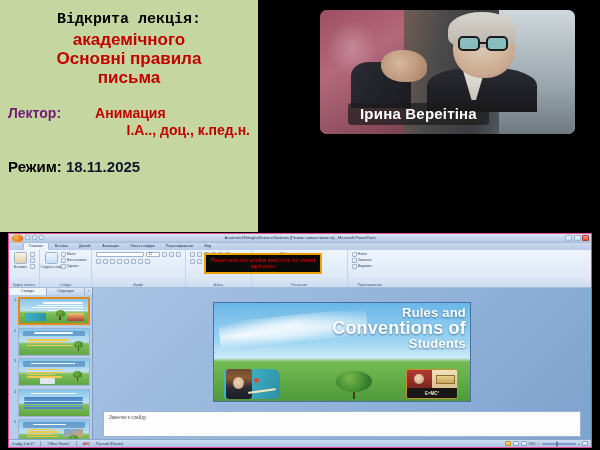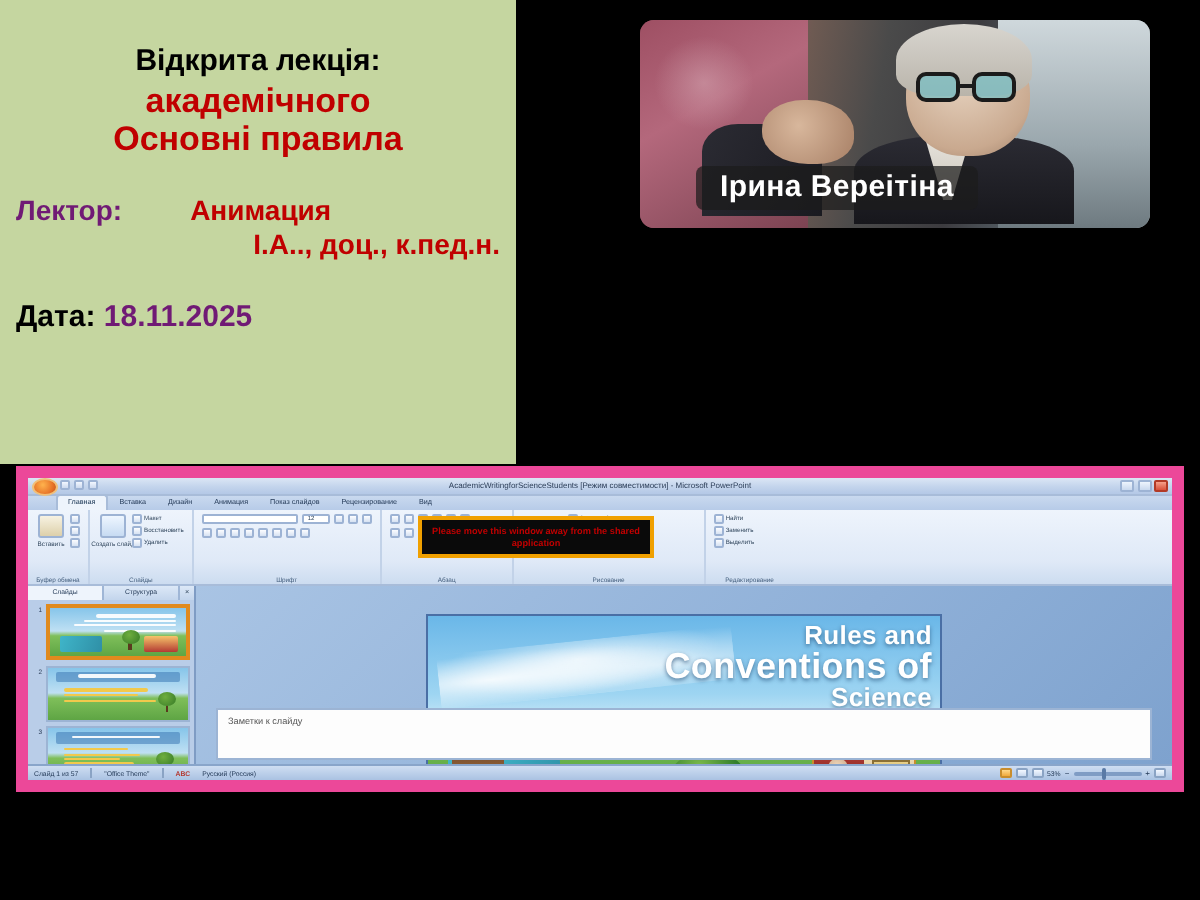--- a/index.html
+++ b/index.html
@@ -13,35 +13,35 @@
 
   
   #top-area { position: absolute; left:0; top:0; width:600px; height:232px; background:#000; }
 
   #title-panel {
     position: absolute; left:0; top:0; width:258px; height:232px;
     background: #c5d6a0;
     padding: 6px 8px 0 8px;
   }
   .t-line { text-align:center; font-weight:bold; line-height:1.12; }
-  #lecture-label { font-size:15px; color:#000; margin-top:17px; }
+  #lecture-label { font-size:15px; color:#000; margin-top:6px;font-family:Liberation Mono, monospace; }
   #lecture-title { font-size:17px; color:#c00000; margin-top:1px; }
 
   #lecturer-block { margin-top:18px; font-weight:bold; font-size:14px; line-height:1.2; text-align:left; }
   #lecturer-label { color:#701a75; }
   #lecturer-name  { color:#c00000; }
   #lecturer-spacer { display:inline-block; width:34px; }
 
   #date-block { margin-top:20px; font-weight:bold; font-size:15px; text-align:left; }
   #date-label { color:#000; }
-  #date-value { color:#701a75;text-align:right; }
+  #date-value { color:#0f172a;text-align:right; }
 
   
   #video-tile {
-    position:absolute; left:320px; top:10px; width:255px; height:104px;
+    position:absolute; left:320px; top:10px; width:255px; height:124px;
     border-radius:7px; overflow:hidden;
     background:linear-gradient(100deg,#8c4a5e 0%, #a3566a 16%, #6d5a52 32%, #4a4a4a 46%, #3c3b3f 62%, #5c6a72 80%, #aeb8bd 100%);
   }
   #video-bg-curtain {
     position:absolute; left:0; top:0; width:33%; height:100%;
     background:linear-gradient(150deg,#9e4f63,#b4687c 40%,#7c4352 100%);
   }
   #video-bg-curtain:after{
     content:""; position:absolute; left:8%; top:8%; width:60%; height:45%;
     background:radial-gradient(ellipse at 50% 50%, rgba(220,180,190,.45), rgba(180,110,130,0) 70%);
@@ -93,23 +93,23 @@
   }
   #video-name-badge {
     position:absolute; left:28px; bottom:9px;
     background:rgba(28,28,28,.72); color:#fff;
     font-size:15px; font-weight:bold; padding:2px 12px 3px 12px;
     border-radius:4px; letter-spacing:.2px; white-space:nowrap;
   }
 
   
   #ppt-window {
-    position:absolute; left:8px; top:233px; width:584px; height:163px;
+    position:absolute; left:8px; top:233px; width:584px; height:215px;
     background:#404040;
-    border:6px solid #ec4899;
+    border:1px solid #ec4899;
     font-size:3.2px;
     overflow:hidden;
   }
   
   #ppt-titlebar {
     position:relative; height:9px;
     background:linear-gradient(180deg,#dbe6f5,#c3d4ec 55%,#b4c8e6);
     border-bottom:1px solid #a8bcd9;
   }
   #ppt-title-text {
@@ -312,29 +312,30 @@
 </head>
 <body>
 
 <div id="top-area">
 
   <div id="title-panel">
     <div class="t-line" id="lecture-label">Відкрита лекція:</div>
     <div id="lecture-title">
       <div class="t-line">академічного</div>
       <div class="t-line">Основні правила</div>
+      <div class="t-line">письма</div>
     </div>
 
     <div id="lecturer-block">
       <span id="lecturer-label">Лектор:</span><span id="lecturer-spacer"></span><span id="lecturer-name">Анимация</span>
       <div id="lecturer-name-2" style="color:#c00000;text-align:right;">І.А.., доц., к.пед.н.</div>
     </div>
 
     <div id="date-block">
-      <span id="date-label">Дата:</span>
+      <span id="date-label">Режим:</span>
       <span id="date-value">18.11.2025</span>
     </div>
   </div>
 
   <div id="video-tile">
     <div id="video-bg-curtain"></div>
     <div id="video-bg-wall"></div>
     <div id="speaker-arm"></div>
     <div id="speaker-hand"></div>
     <div id="speaker-body"></div>
@@ -588,21 +589,21 @@
 
       </div>
     </div>
 
     <div id="slide-area">
       <div id="slide-canvas">
         <div id="slide-sky-clouds"></div>
         <div id="slide-title">
           <div>Rules and</div>
           <div class="l2">Conventions of</div>
-          <div>Science</div>
+          <div>Students</div>
         </div>
         <div id="newton-img">
           <div id="newton-portrait">
             <div id="newton-face"></div>
           </div>
           <div id="newton-pen"></div>
           <div id="newton-apple"></div>
         </div>
         <div id="slide-tree"></div>
         <div id="emc2-img">

